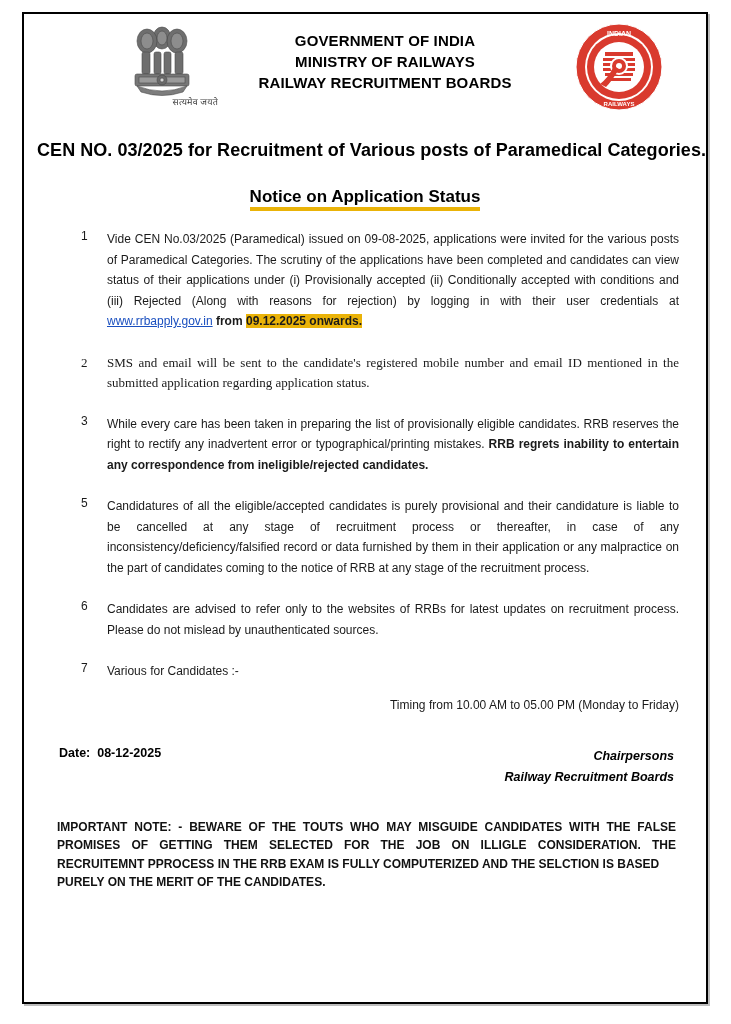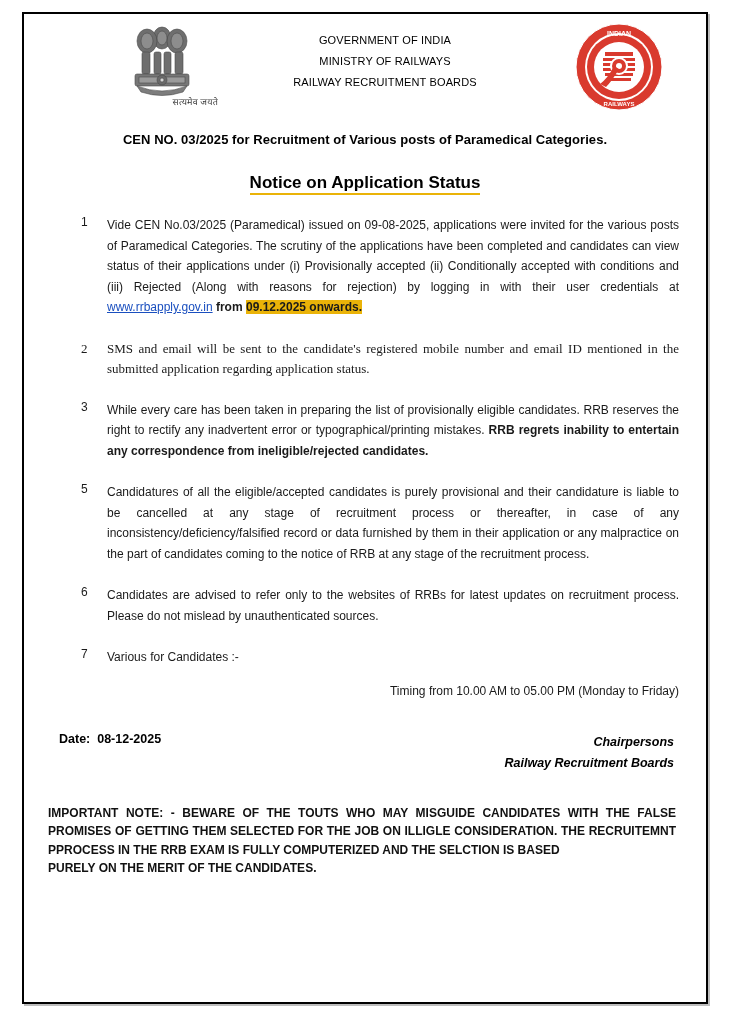--- a/index.html
+++ b/index.html
@@ -60,54 +60,54 @@
   }
 
   .header-titles {
     position: absolute;
     left: 196px;
     top: 16px;
     width: 330px;
     text-align: center;
   }
   .header-titles div {
-    font-weight: normal;
-    font-size: 11px;
+    font-weight: bold;
+    font-size: 15px;
     letter-spacing: 0.15px;
     line-height: 21px;
     color: #000;
   }
 
   .ir-logo {
     position: absolute;
     left: 550px;
     top: 8px;
     width: 90px;
     height: 90px;
   }
   .ir-logo svg { display: block; }
 
   
   .cen-line {
-    text-align: center;
-    font-weight: bold;
-    font-size: 13px;
-    margin-top: 14px;
+    text-align: right;
+    font-weight: bold;
+    font-size: 18px;
+    margin-top: 22px;
     letter-spacing: 0.05px;
     color: #000;
   }
   .notice-title {
     text-align: center;
     font-weight: bold;
     font-size: 17px;
     margin-top: 26px;
     color: #000;
   }
   .notice-title span {
-    border-bottom: 2px solid #eab308;
+    border-bottom: 4px solid #eab308;
     padding-bottom: 1px;
   }
 
   
   .items {
     margin-top: 22px;
     padding-left: 57px;
     padding-right: 27px;
   }
   .item {
@@ -214,21 +214,21 @@
     text-align: right;
     font-weight: bold;
     font-size: 12.5px;
     line-height: 21px;
     color: #000;
     font-style: italic;
   }
 
   .important-note {
     margin-top: 24px;
-    padding-left: 24px;
+    padding-left: 33px;
     padding-right: 30px;
     font-weight: bold;
     font-size: 12px;
     line-height: 18.5px;
     text-align: justify;
     color: #111;
   }
   .important-note .last-line { text-align: left; }
 </style>
 </head>

